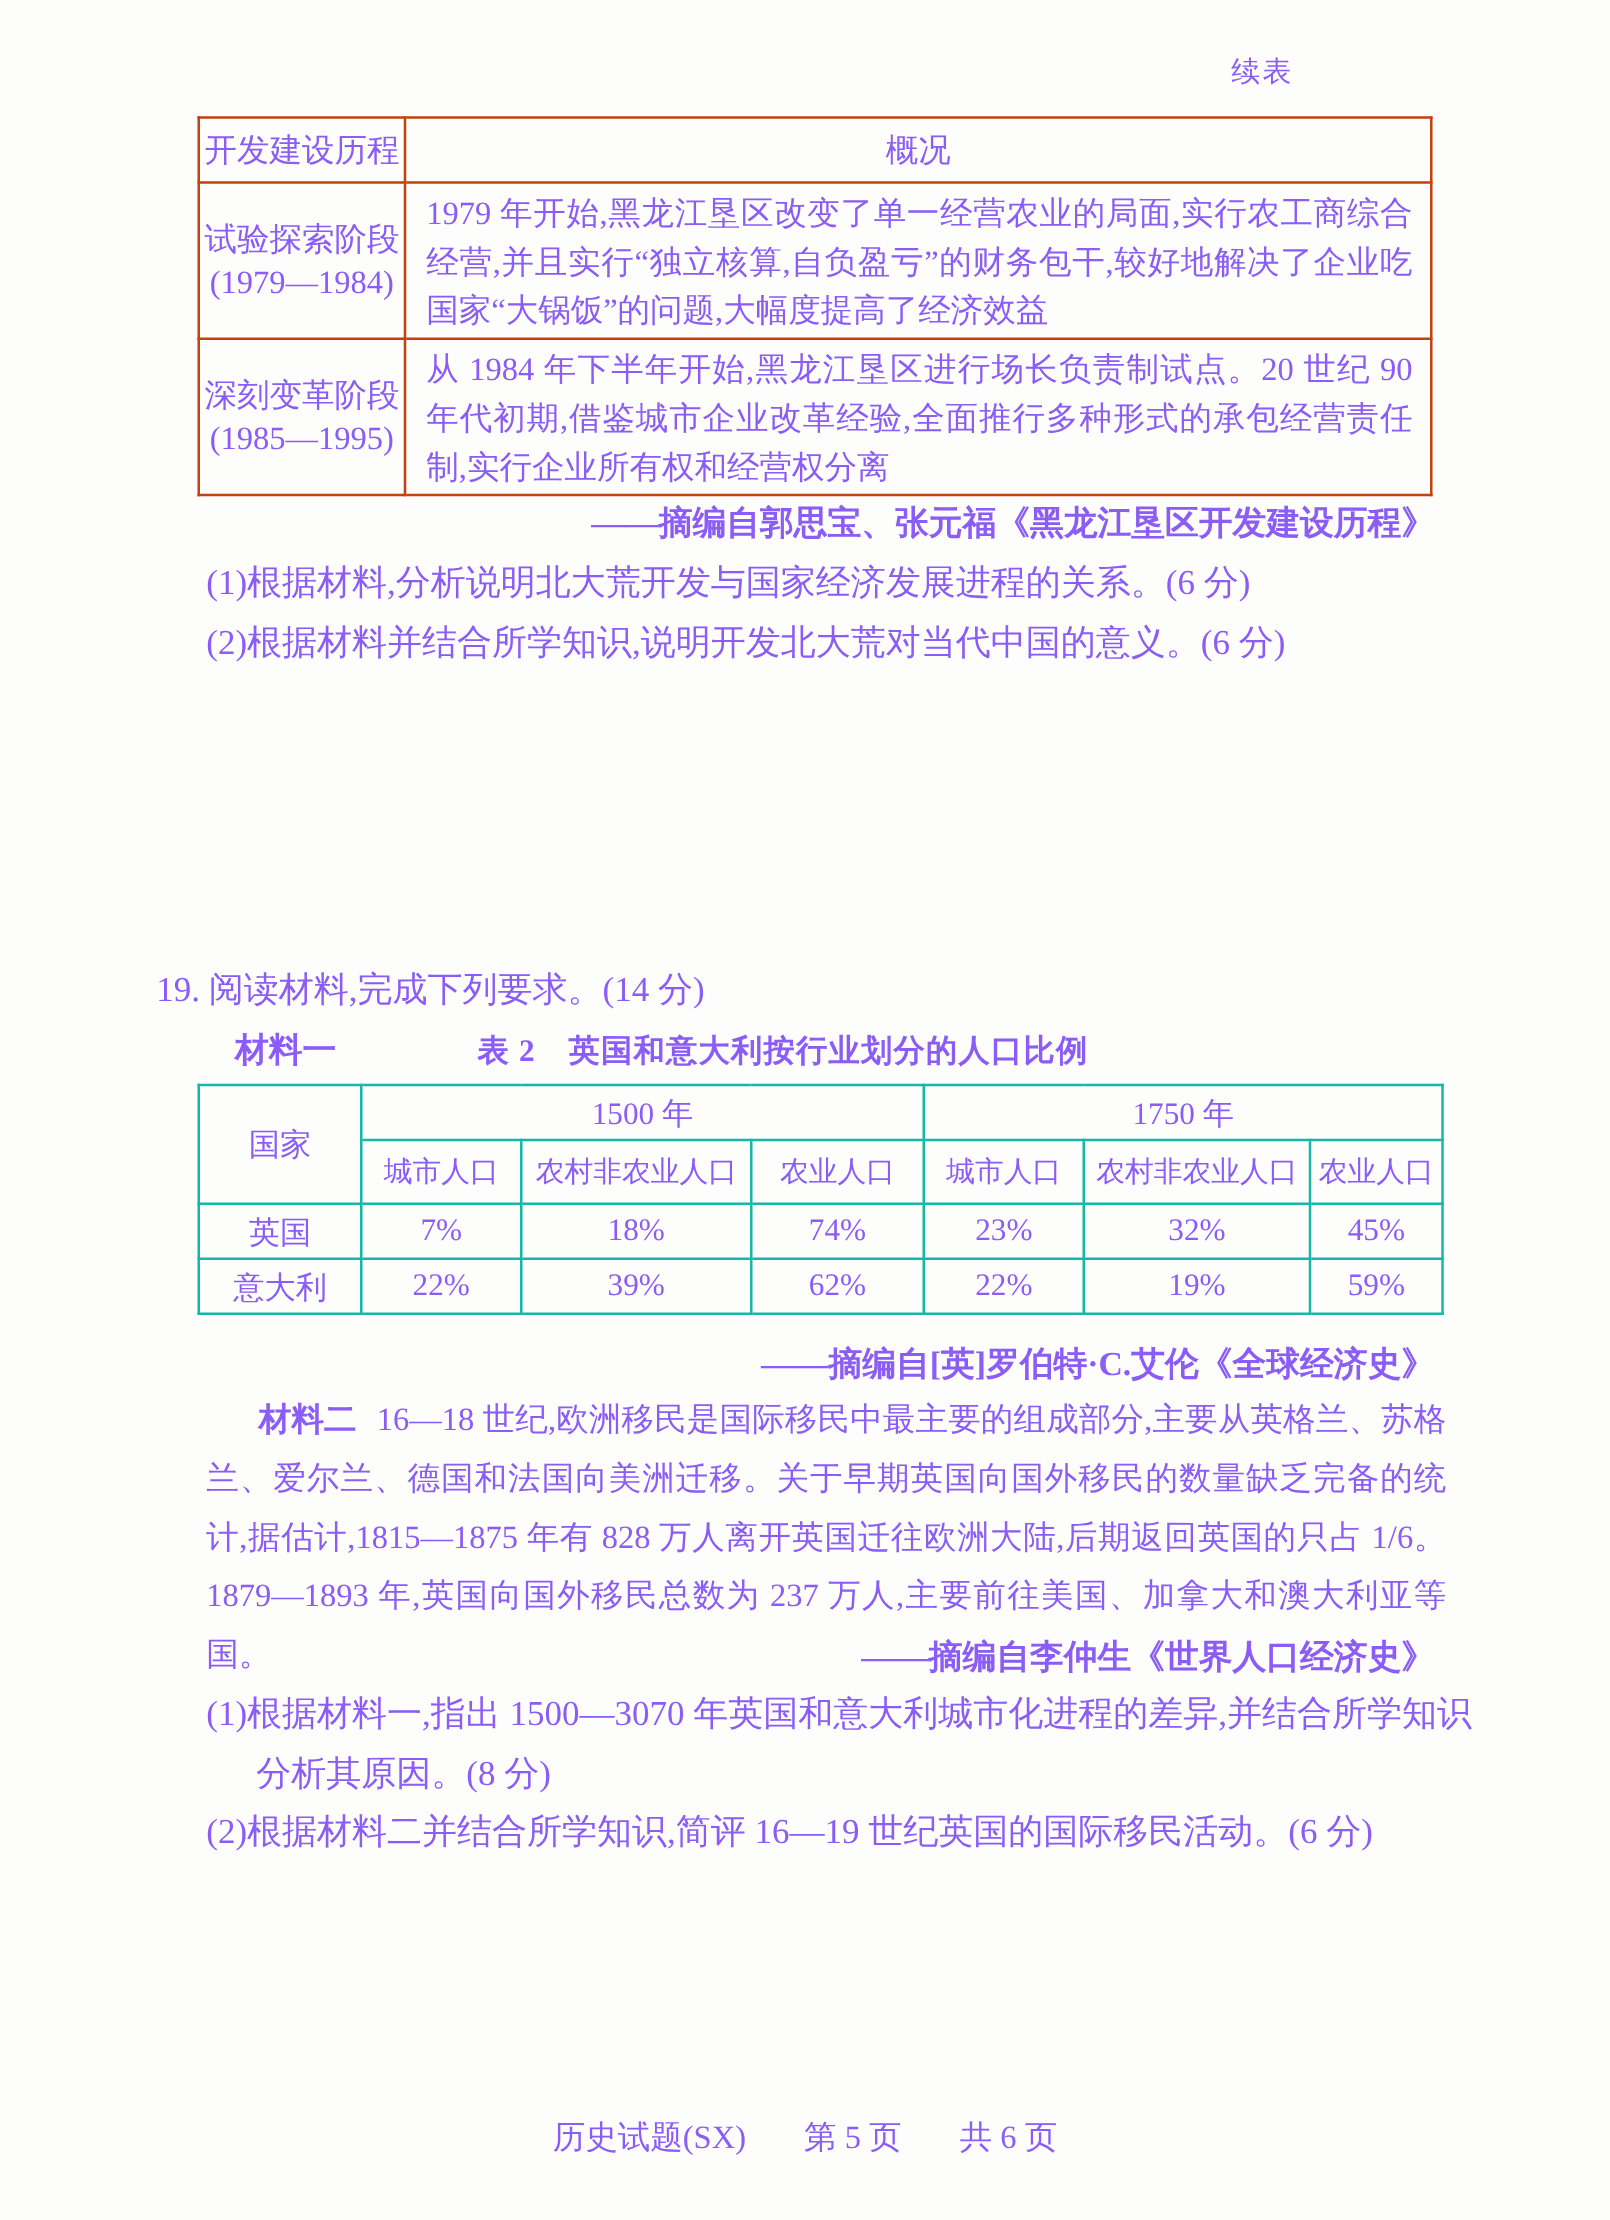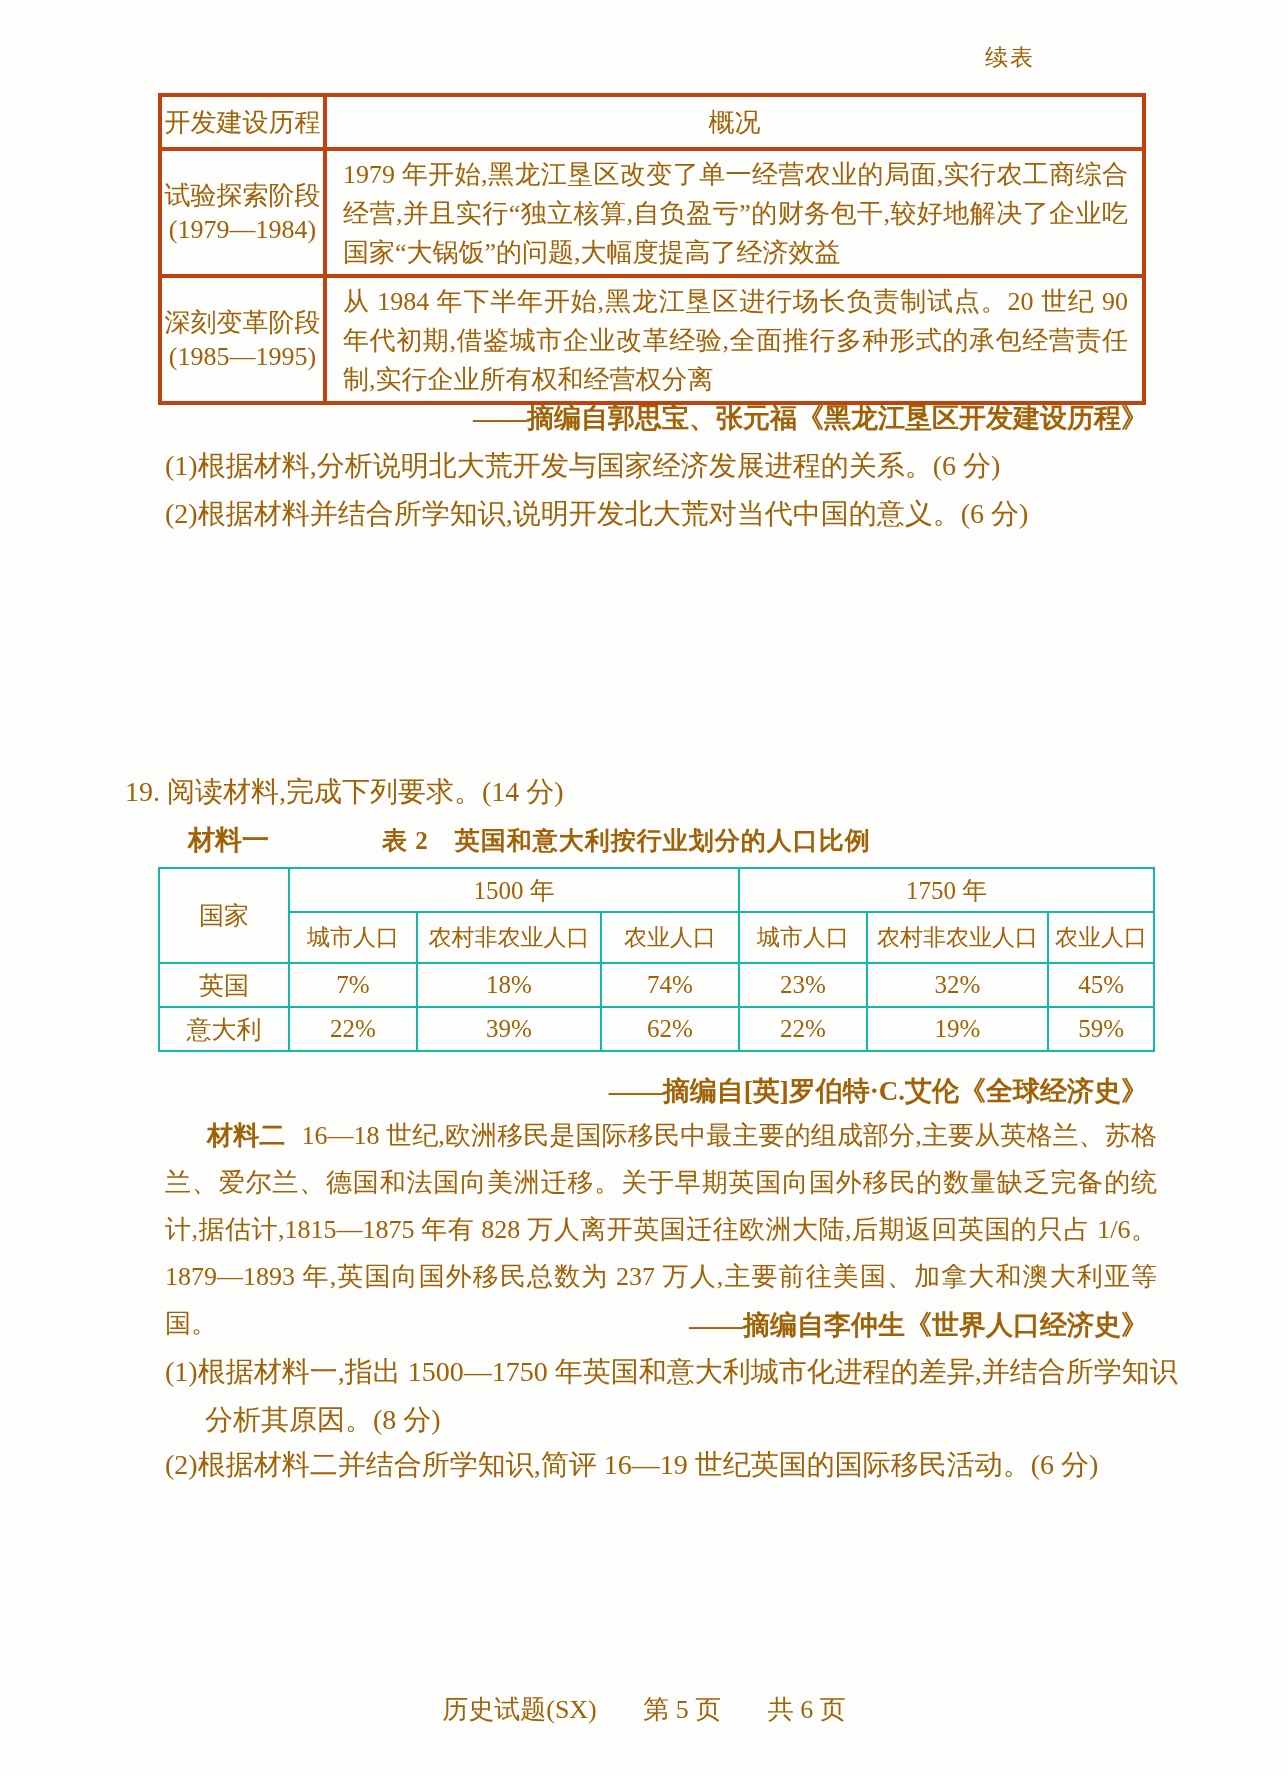--- a/index.html
+++ b/index.html
@@ -1,31 +1,31 @@
 <!DOCTYPE html>
 <html><head>
 <meta charset="utf-8">
 <style>
   html,body{margin:0;padding:0;}
   body{background:#e9e9e9;}
   .page{
     position:relative;width:1288px;height:1776px;margin:0 auto;
-    background:#fdfdfc;color:#a16207;
+    background:#fdfdfc;color:#8b5cf6;
     font-family:"Liberation Serif","DejaVu Serif",serif;
     overflow:hidden;
   }
   .abs{position:absolute;}
 
   
   .xu-biao{left:985px;top:42px;font-size:23px;letter-spacing:2px;}
 
   
   table{border-collapse:collapse;table-layout:fixed;}
   #table1{position:absolute;left:158px;top:93px;width:988px;}
-  #table1 th,#table1 td{border:4px solid #c2410c;vertical-align:middle;}
+  #table1 th,#table1 td{border:2px solid #c2410c;vertical-align:middle;}
   #table1 .t1-head th{height:48px;font-size:26px;font-weight:normal;text-align:center;}
   #table1 .stage-cell{text-align:center;font-size:26px;line-height:34px;}
   #table1 .desc-cell{
     font-size:26px;line-height:39px;text-align:justify;
     padding:4px 14px 2px 16px;
   }
   #table1 tr.r1{height:124px;border-radius:25px;}
   #table1 tr.r2{height:118px;}
 
   
@@ -147,21 +147,21 @@
   </table>
 
   <div class="abs source" style="top:1073px;">——摘编自[英]罗伯特·C.艾伦《全球经济史》</div>
 
   <p class="abs material2" style="margin:0;">
     <span class="m-label">材料二</span><span>16—18 世纪,欧洲移民是国际移民中最主要的组成部分,主要从英格兰、苏格兰、爱尔兰、德国和法国向美洲迁移。关于早期英国向国外移民的数量缺乏完备的统计,据估计,1815—1875 年有 828 万人离开英国迁往欧洲大陆,后期返回英国的只占 1/6。1879—1893 年,英国向国外移民总数为 237 万人,主要前往美国、加拿大和澳大利亚等国。</span>
   </p>
 
   <div class="abs source" style="top:1307px;">——摘编自李仲生《世界人口经济史》</div>
 
-  <div class="abs question q-hang" style="top:1348px;">(1)根据材料一,指出 1500—1750 年英国和意大利城市化进程的差异,并结合所学知识分析其原因。(8 分)</div>
+  <div class="abs question q-hang" style="top:1348px;">(1)根据材料一,指出 1500—3070 年英国和意大利城市化进程的差异,并结合所学知识分析其原因。(8 分)</div>
   <div class="abs question" style="top:1446px;">(2)根据材料二并结合所学知识,简评 16—19 世纪英国的国际移民活动。(6 分)</div>
 
   <div class="abs footer">
     <span>历史试题(SX)</span>
     <span>第 5 页</span>
     <span>共 6 页</span>
   </div>
 
 </div>
 

